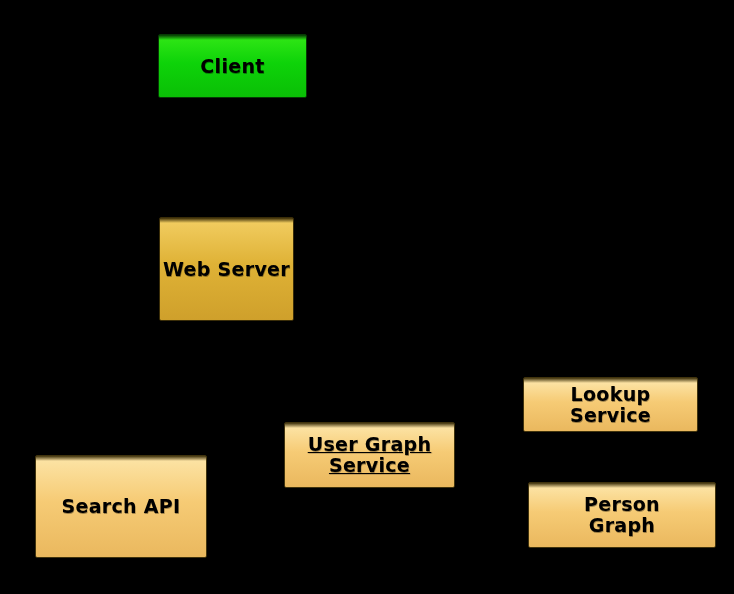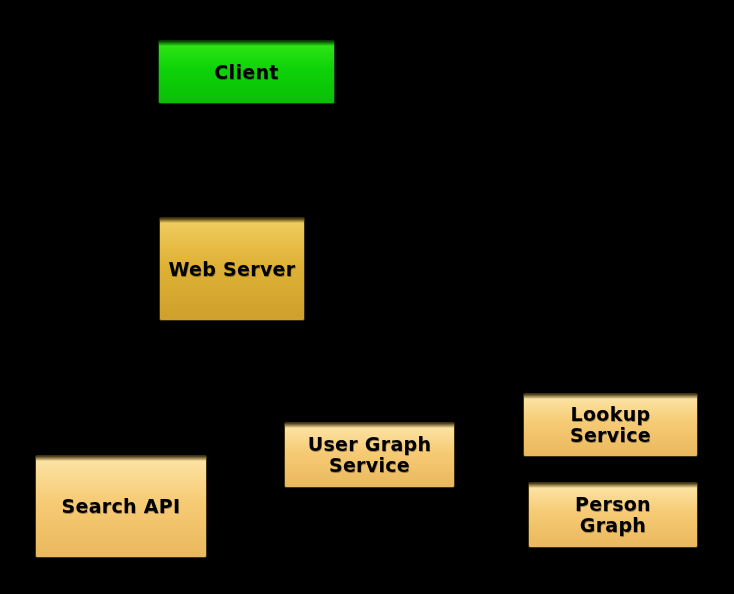--- a/index.html
+++ b/index.html
@@ -30,46 +30,46 @@
     text-shadow: 0.5px 0.5px 0.5px rgba(0,0,0,0.35);
   }
   .line {
     white-space: nowrap;
   }
 </style>
 </head>
 <body>
 
 <div class="canvas" style="width: 734px; height: 594px; background: rgb(0, 0, 0);">
-    <div class="node" style="left: 158px; top: 40px; width: 177px; height: 64px; border: 1px solid rgb(6, 58, 4); background: linear-gradient(rgb(6, 58, 4) 0px, rgb(44, 228, 20) 5px, rgb(14, 211, 9) 45%, rgb(10, 191, 6) 100%);">
+    <div class="node" style="left: 158px; top: 34px; width: 149px; height: 64px; border: 1px solid rgb(6, 58, 4); background: linear-gradient(rgb(6, 58, 4) 0px, rgb(44, 228, 20) 5px, rgb(14, 211, 9) 45%, rgb(10, 191, 6) 100%);">
       <div class="label" style="color: rgb(0, 0, 0);">
         <div class="line">Client</div>
       </div>
     </div>
-    <div class="node" style="left: 159px; top: 217px; width: 146px; height: 104px; border: 1px solid rgb(58, 45, 8); background: linear-gradient(rgb(58, 45, 8) 0px, rgb(240, 203, 94) 5px, rgb(223, 178, 54) 45%, rgb(207, 160, 43) 100%);">
+    <div class="node" style="left: 159px; top: 217px; width: 135px; height: 104px; border: 1px solid rgb(58, 45, 8); background: linear-gradient(rgb(58, 45, 8) 0px, rgb(240, 203, 94) 5px, rgb(223, 178, 54) 45%, rgb(207, 160, 43) 100%);">
       <div class="label" style="color: rgb(0, 0, 0);">
         <div class="line">Web Server</div>
       </div>
     </div>
     <div class="node" style="left: 35px; top: 455px; width: 172px; height: 103px; border: 1px solid rgb(64, 51, 13); background: linear-gradient(rgb(64, 51, 13) 0px, rgb(252, 226, 162) 5px, rgb(246, 203, 117) 45%, rgb(234, 184, 94) 100%);">
       <div class="label" style="color: rgb(0, 0, 0); text-align: center;">
         <div class="line">Search API</div>
       </div>
     </div>
-    <div class="node" style="left: 284px; top: 422px; width: 171px; height: 66px; border: 1px solid rgb(64, 51, 13); background: linear-gradient(rgb(64, 51, 13) 0px, rgb(252, 226, 162) 5px, rgb(246, 203, 117) 45%, rgb(234, 184, 94) 100%);">
+    <div class="node" style="left: 284px; top: 422px; width: 171px; height: 66px; border: 1px solid rgb(64, 51, 13); background: linear-gradient(rgb(64, 51, 13) 0px, rgb(252, 226, 162) 5px, rgb(246, 203, 117) 45%, rgb(234, 184, 94) 100%); text-decoration: underline;">
       <div class="label" style="color: rgb(0, 0, 0);">
         <div class="line">User Graph</div>
         <div class="line">Service</div>
       </div>
     </div>
-    <div class="node" style="left: 523px; top: 393px; width: 175px; height: 64px; border: 1px solid rgb(64, 51, 13); background: linear-gradient(rgb(64, 51, 13) 0px, rgb(252, 226, 162) 5px, rgb(246, 203, 117) 45%, rgb(234, 184, 94) 100%);">
+    <div class="node" style="left: 523px; top: 377px; width: 175px; height: 55px; border: 1px solid rgb(64, 51, 13); background: linear-gradient(rgb(64, 51, 13) 0px, rgb(252, 226, 162) 5px, rgb(246, 203, 117) 45%, rgb(234, 184, 94) 100%);">
       <div class="label" style="color: rgb(0, 0, 0);">
         <div class="line">Lookup</div>
         <div class="line">Service</div>
       </div>
     </div>
-    <div class="node" style="left: 528px; top: 482px; width: 170px; height: 66px; border: 1px solid rgb(64, 51, 13); background: linear-gradient(rgb(64, 51, 13) 0px, rgb(252, 226, 162) 5px, rgb(246, 203, 117) 45%, rgb(234, 184, 94) 100%);">
+    <div class="node" style="left: 528px; top: 482px; width: 188px; height: 66px; border: 1px solid rgb(64, 51, 13); background: linear-gradient(rgb(64, 51, 13) 0px, rgb(252, 226, 162) 5px, rgb(246, 203, 117) 45%, rgb(234, 184, 94) 100%);">
       <div class="label" style="color: rgb(0, 0, 0);">
         <div class="line">Person</div>
         <div class="line">Graph</div>
       </div>
     </div>
   </div>
 
 </body></html>

